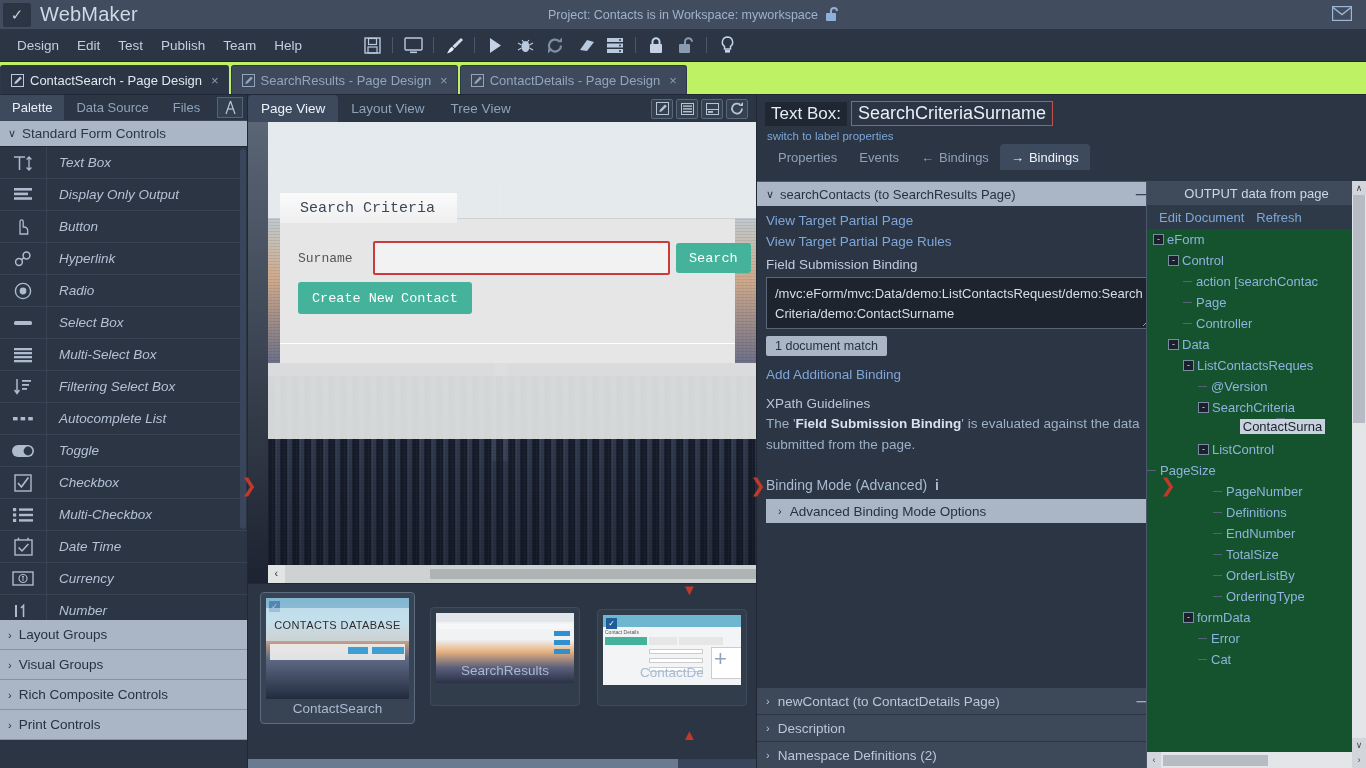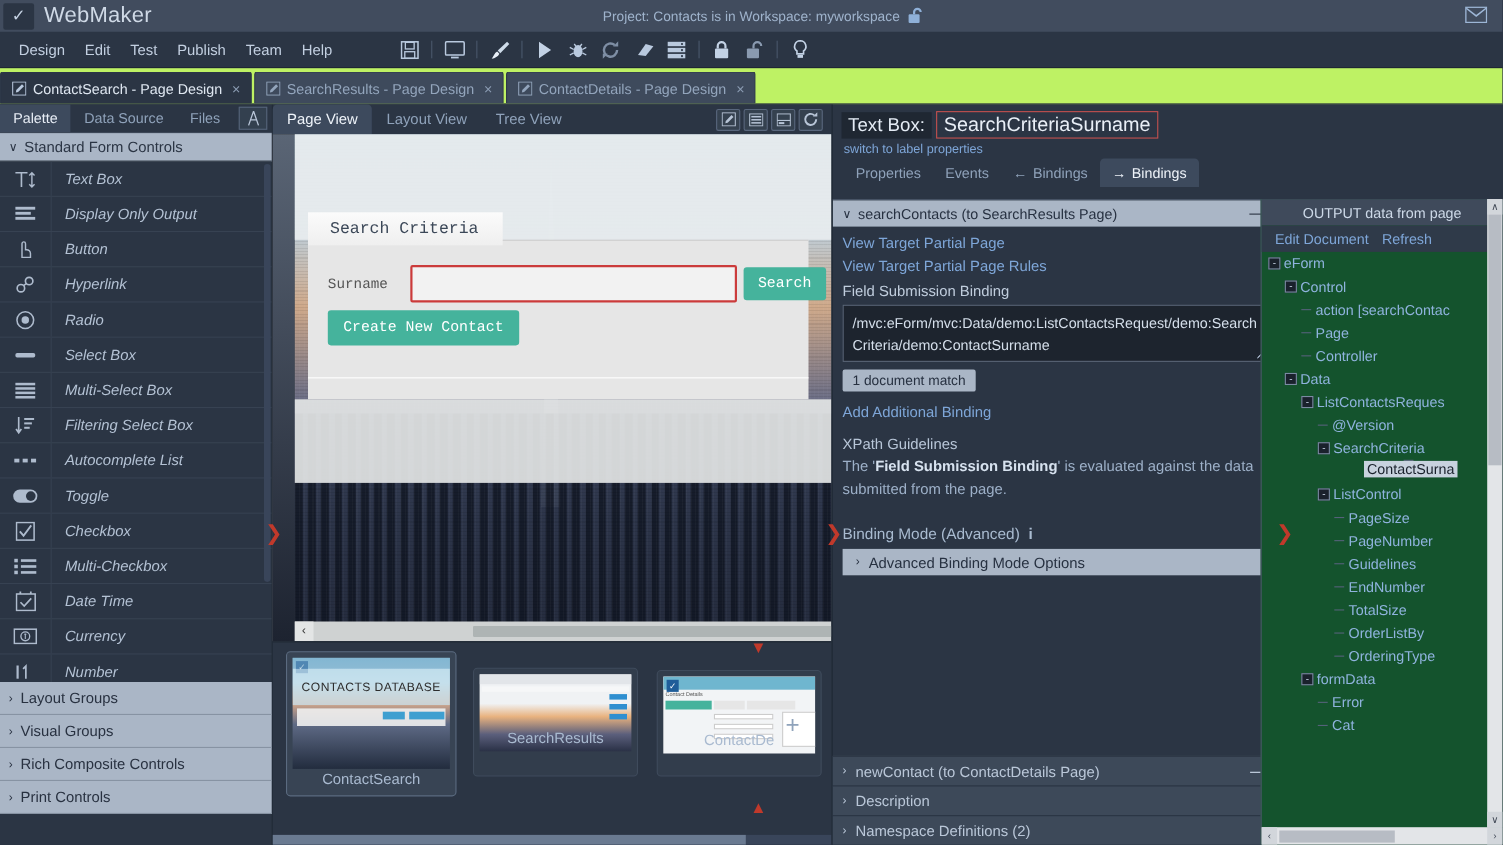--- a/index.html
+++ b/index.html
@@ -976,31 +976,31 @@
             <span class="tlabel">SearchCriteria</span>
           </div>
           <div class="tnode sel" style="padding-left: 66px; flex-direction: column;">
             <span class="tdot"></span>
             <span class="tlabel">ContactSurna</span>
           </div>
           <div class="tnode" style="padding-left: 51px;">
             <span class="tbox">-</span>
             <span class="tlabel">ListControl</span>
           </div>
+          <div class="tnode" style="">
+            <span class="tdot"></span>
+            <span class="tlabel">PageSize</span>
+          </div>
           <div class="tnode" style="padding-left: 66px;">
             <span class="tdot"></span>
-            <span class="tlabel">PageSize</span>
+            <span class="tlabel">PageNumber</span>
           </div>
           <div class="tnode" style="padding-left: 66px;">
             <span class="tdot"></span>
-            <span class="tlabel">PageNumber</span>
-          </div>
-          <div class="tnode" style="padding-left: 66px;">
-            <span class="tdot"></span>
-            <span class="tlabel">Guidelines</span>
+            <span class="tlabel">Definitions</span>
           </div>
           <div class="tnode" style="padding-left: 66px;">
             <span class="tdot"></span>
             <span class="tlabel">EndNumber</span>
           </div>
           <div class="tnode" style="padding-left: 66px;">
             <span class="tdot"></span>
             <span class="tlabel">TotalSize</span>
           </div>
           <div class="tnode" style="padding-left: 66px;">

